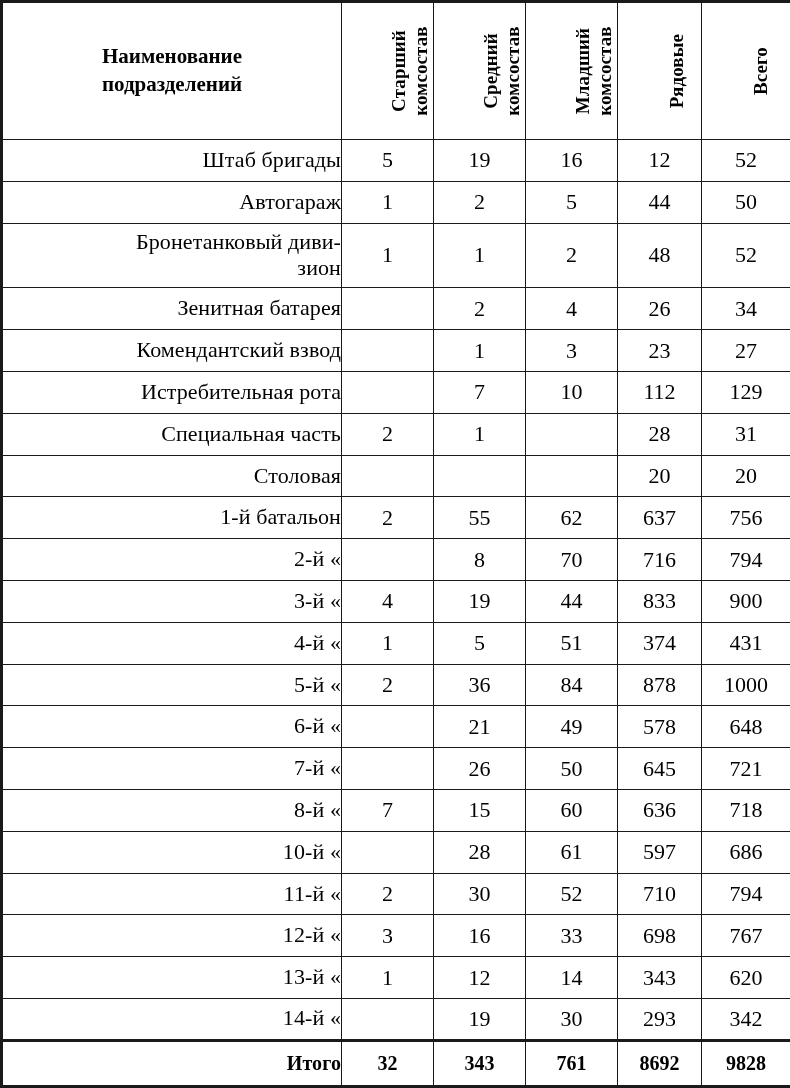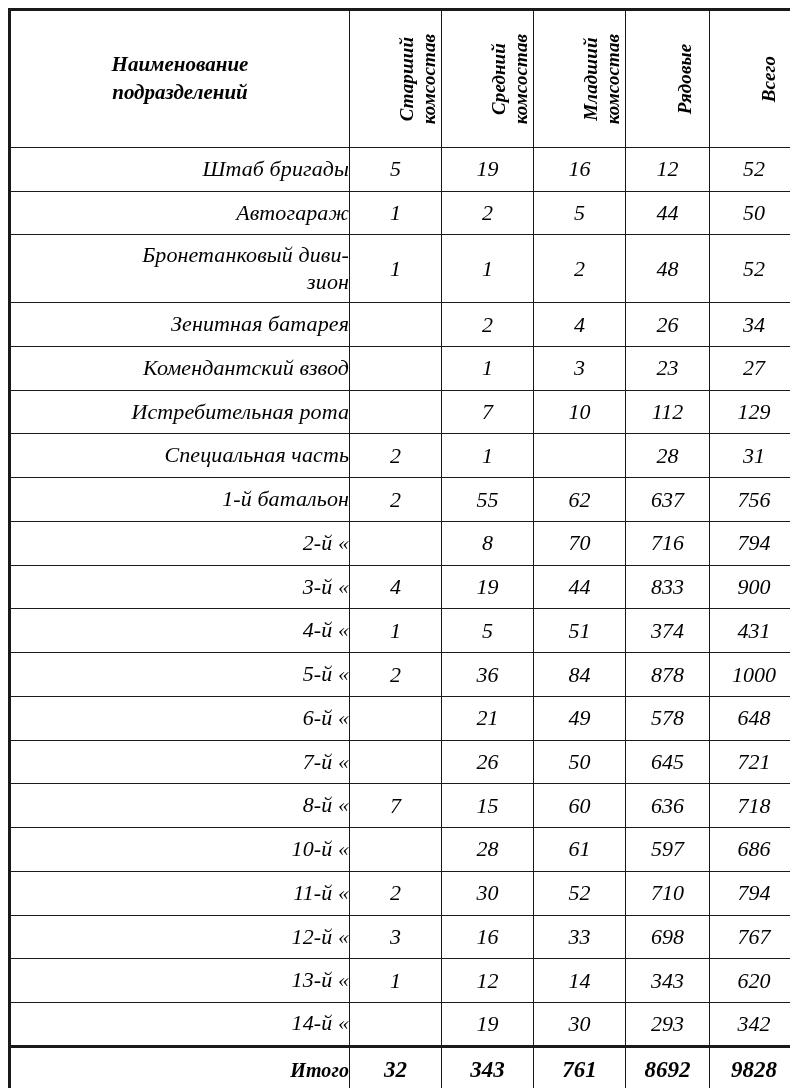--- a/index.html
+++ b/index.html
@@ -12,22 +12,21 @@
     height: 1088px;
     font-family: "Liberation Serif", "DejaVu Serif", serif;
     color: #000000;
     overflow: hidden;
   }
 
   .table-wrap {
     width: 652px;
     height: 1088px;
     box-sizing: border-box;
-    padding: 8px;
-    font-style: italic;
+    padding: 0;
   }
 
   table.roster {
     width: 790px;
     height: 1088px;
     border-collapse: collapse;
     table-layout: fixed;
     border: 3px solid #1a1a1a;
     box-sizing: border-box;
     background: #ffffff;
@@ -104,21 +103,21 @@
     text-align: center;
     vertical-align: middle;
   }
 
   tr.total-row { height: 44px; }
   tr.total-row td {
     font-weight: bold;
     border-top-width: 3px;
   }
   tr.total-row td.name { font-size: 20px; }
-  tr.total-row td.val  { font-size: 23px; }
+  tr.total-row td.val  { font-size: 20px; }
 
   tbody tr.first-data td { border-top-width: 0; }
 </style>
 </head>
 <body>
 
 <div class="table-wrap">
   <table class="roster">
     <colgroup>
       <col class="c-name">
@@ -211,20 +210,28 @@
         </tr>
         <tr>
           <td class="name">Специальная часть</td>
           <td class="val">2</td>
           <td class="val">1</td>
           <td class="val"></td>
           <td class="val">28</td>
           <td class="val">31</td>
         </tr>
         <tr>
+          <td class="name">Столовая</td>
+          <td class="val"></td>
+          <td class="val"></td>
+          <td class="val"></td>
+          <td class="val">20</td>
+          <td class="val">20</td>
+        </tr>
+        <tr>
           <td class="name">1-й батальон</td>
           <td class="val">2</td>
           <td class="val">55</td>
           <td class="val">62</td>
           <td class="val">637</td>
           <td class="val">756</td>
         </tr>
         <tr>
           <td class="name">2-й «</td>
           <td class="val"></td>

